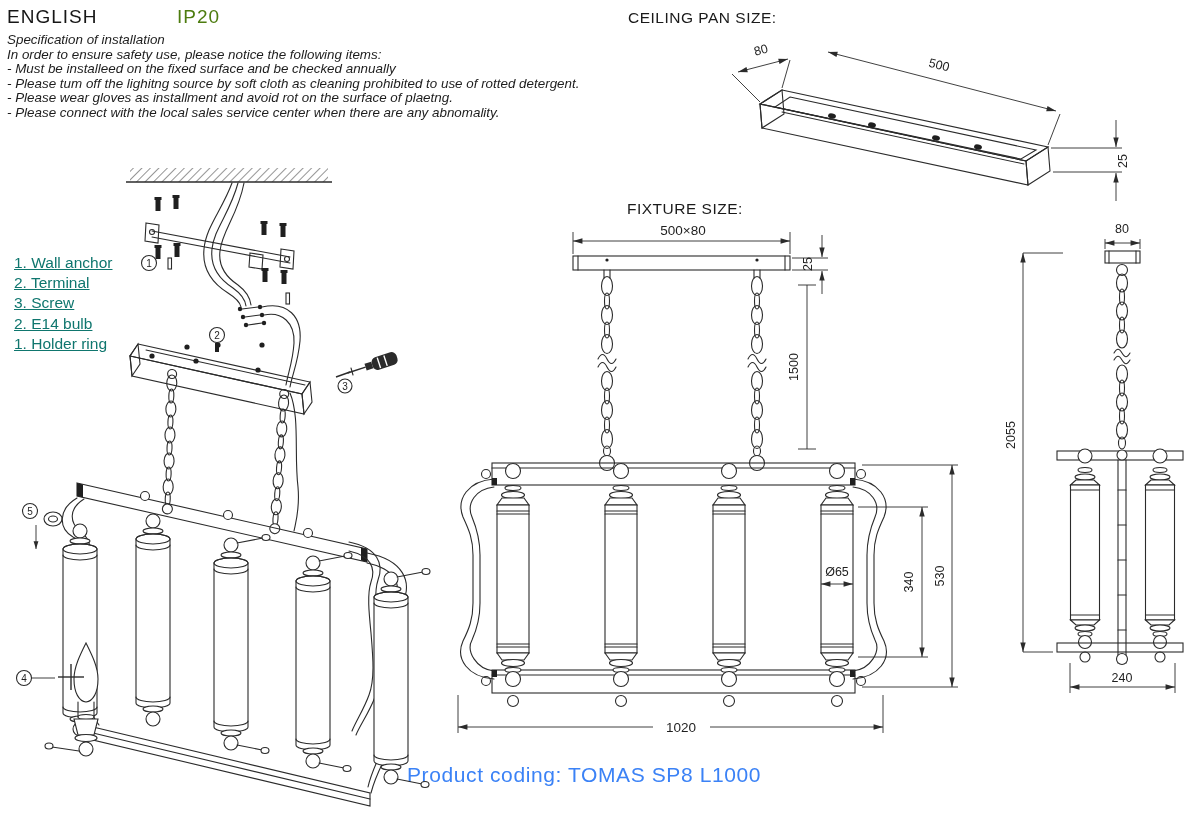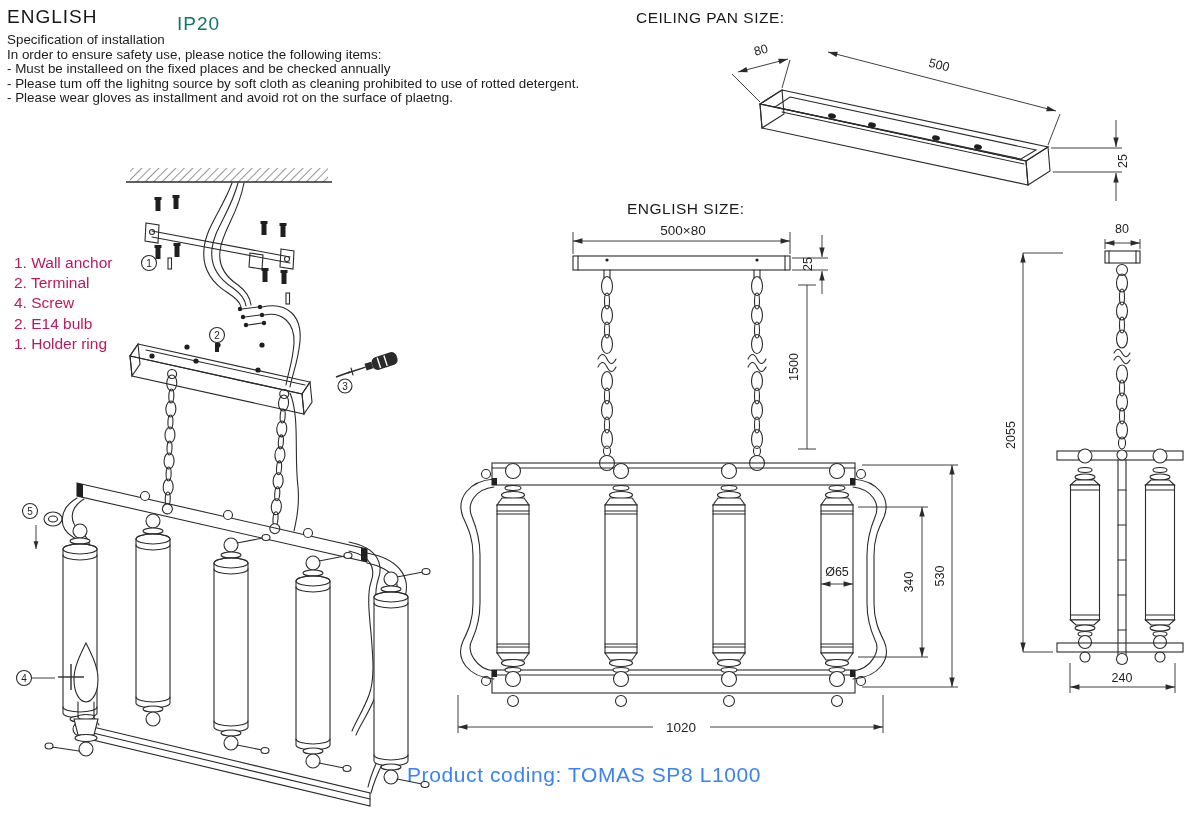--- a/index.html
+++ b/index.html
@@ -1,24 +1,24 @@
 <!DOCTYPE html>
 <html><head>
 <meta charset="utf-8">
 <style>
   html,body{margin:0;padding:0;background:#fff;}
   .page{position:relative;width:1200px;height:828px;background:#ffffff;overflow:hidden;
         font-family:"Liberation Sans",sans-serif;color:#1c1c1c;}
   .abs{position:absolute;white-space:nowrap;}
   #hdr-lang{left:7px;top:6px;font-size:19px;letter-spacing:1px;color:#161616;}
-  #hdr-ip{left:177px;top:6px;font-size:19px;letter-spacing:1px;color:#0f766e;margin-top:7px;}
-  .spec{left:7px;top:33px;font-size:13.4px;line-height:14.6px;color:#1d1d1d;}
-  .parts{left:14px;top:253px;font-size:15.5px;line-height:20.2px;color:#be185d;}
+  #hdr-ip{left:177px;top:6px;font-size:19px;letter-spacing:1px;color:#4d7c0f;}
+  .spec{left:7px;top:33px;font-size:13.4px;line-height:14.6px;color:#1d1d1d;font-style:italic;}
+  .parts{left:14px;top:253px;font-size:15.5px;line-height:20.2px;color:#0f766e;text-decoration:underline;}
   .dtitle{font-size:15.5px;letter-spacing:0.5px;color:#1a1a1a;}
-  #t-ceiling{left:628px;top:9px;margin-left:8px;}
+  #t-ceiling{left:628px;top:9px;}
   #t-fixture{left:627px;top:200px;}
   #footer-code{left:407px;top:763px;font-size:21px;letter-spacing:0.6px;color:#3b82f6;}
   svg{position:absolute;overflow:visible;}
   .ln{fill:none;stroke:#2b2b2b;stroke-width:1.1;stroke-linecap:round;}
   .lnf{fill:none;stroke:#2b2b2b;stroke-width:1.4;}
   .wh{fill:#ffffff;stroke:#2b2b2b;stroke-width:1.1;}
   .fl{fill:#1f1f1f;stroke:none;}
   .dim{fill:none;stroke:#2b2b2b;stroke-width:0.9;}
   .dt{font-family:"Liberation Sans",sans-serif;font-size:12.5px;fill:#1f1f1f;}
   .dt2{font-family:"Liberation Sans",sans-serif;font-size:13.5px;fill:#1f1f1f;}
@@ -28,35 +28,36 @@
 <body>
 
 <div class="page">
 
   <div class="abs" id="hdr-lang">ENGLISH</div>
   <div class="abs" id="hdr-ip">IP20</div>
 
   <div class="abs spec">
     <div>Specification of installation</div>
     <div>In order to ensure safety use, please notice the following items:</div>
-    <div>- Must be installeed on the fixed places and be checked annually</div>
+    <div>- Must be installeed on the fixed surface and be checked annually</div>
     <div>- Please tum off the lighitng source by soft cloth as cleaning prohibited to use of rotted detergent.</div>
     <div>- Please wear gloves as installment and avoid rot on the surface of plaetng.</div>
+    <div>- Please connect with the local sales service center when there are any abnomality.</div>
   </div>
 
   <div class="abs parts">
     <div>1. Wall anchor</div>
     <div>2. Terminal</div>
-    <div>4. Screw</div>
+    <div>3. Screw</div>
     <div>2. E14 bulb</div>
     <div>1. Holder ring</div>
   </div>
 
   <div class="abs dtitle" id="t-ceiling">CEILING PAN  SIZE:</div>
-  <div class="abs dtitle" id="t-fixture">ENGLISH SIZE:</div>
+  <div class="abs dtitle" id="t-fixture">FIXTURE SIZE:</div>
   <div class="abs" id="footer-code">Product coding: TOMAS SP8 L1000</div>
 
   <svg style="left:720px;top:20px" width="470" height="185" viewBox="0 0 470 185">
     <defs>
       <marker id="arA" markerWidth="12" markerHeight="9" refX="11" refY="4" orient="auto-start-reverse">
         <path d="M11,4 L0.5,1 L0.5,7 Z" fill="#2b2b2b"></path>
       </marker>
     </defs>
 
     <polygon class="ln" points="62,70 328,127 306,141 40,84"></polygon>

